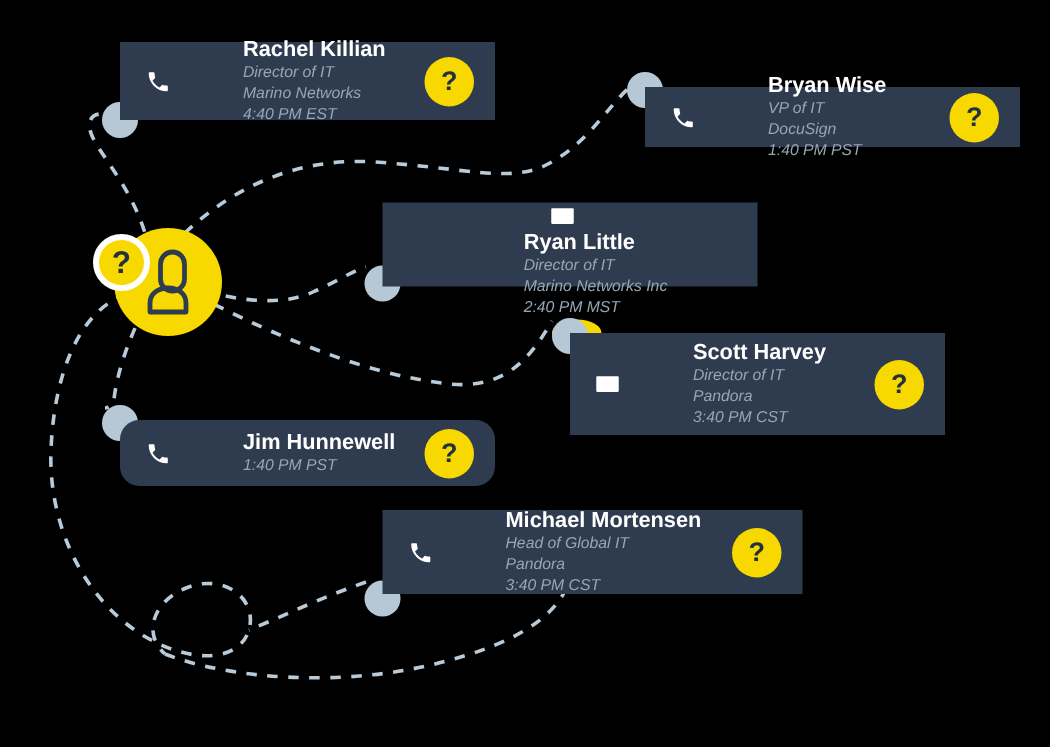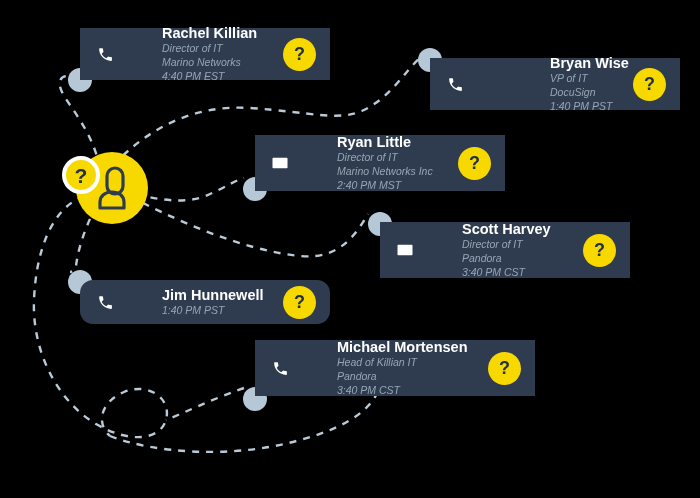--- a/index.html
+++ b/index.html
@@ -162,55 +162,55 @@
         <div class="card-name">Rachel Killian</div>
         <div class="card-sub">Director of IT</div>
         <div class="card-sub">Marino Networks</div>
         <div class="card-sub">4:40 PM EST</div>
       </div>
       <div class="card-badge">
         <span>?</span>
       </div>
     </div>
     <div class="card-dot" style="left: 418px; top: 48px;"></div>
-    <div class="card" style="left: 430px; top: 58px; width: 250px; height: 52px; gap: 38px;">
+    <div class="card" style="left: 430px; top: 58px; width: 250px; height: 40px;">
       <div class="card-icon">
         <svg width="17" height="17" viewBox="0 0 24 24">
           <path fill="#ffffff" d="M6.6 10.8c1.4 2.8 3.8 5.1 6.6 6.6l2.2-2.2c.3-.3.7-.4 1-.2 1.1.4 2.4.6 3.6.6.6 0 1 .4 1 1V20c0 .6-.4 1-1 1C10.6 21 3 13.4 3 4c0-.6.4-1 1-1h3.5c.6 0 1 .4 1 1 0 1.3.2 2.5.6 3.6.1.4 0 .7-.2 1l-2.3 2.2z"></path>
         </svg>
       </div>
       <div class="card-body">
         <div class="card-name">Bryan Wise</div>
         <div class="card-sub">VP of IT</div>
         <div class="card-sub">DocuSign</div>
         <div class="card-sub">1:40 PM PST</div>
       </div>
       <div class="card-badge">
         <span>?</span>
       </div>
     </div>
     <div class="card-dot" style="left: 243px; top: 177px;"></div>
-    <div class="card" style="left: 255px; top: 135px; width: 250px; height: 56px;">
+    <div class="card" style="left: 255px; top: 135px; width: 250px; height: 56px; flex-direction: column;">
       <div class="card-icon">
         <svg width="18" height="18" viewBox="0 0 24 24">
           <path fill="#ffffff" d="M3 5h18c.6 0 1 .4 1 1v12c0 .6-.4 1-1 1H3c-.6 0-1-.4-1-1V6c0-.6.4-1 1-1zm9 8.2L4.2 7H19.8L12 13.2zM4 17V9l7.4 5.9c.35.28.85.28 1.2 0L20 9v8H4z"></path>
         </svg>
       </div>
       <div class="card-body">
         <div class="card-name">Ryan Little</div>
         <div class="card-sub">Director of IT</div>
         <div class="card-sub">Marino Networks Inc</div>
         <div class="card-sub">2:40 PM MST</div>
       </div>
       <div class="card-badge">
         <span>?</span>
       </div>
     </div>
     <div class="card-dot" style="left: 368px; top: 212px;"></div>
-    <div class="card" style="left: 380px; top: 222px; width: 250px; height: 56px;">
+    <div class="card" style="left: 380px; top: 222px; width: 250px; height: 68px;">
       <div class="card-icon">
         <svg width="18" height="18" viewBox="0 0 24 24">
           <path fill="#ffffff" d="M3 5h18c.6 0 1 .4 1 1v12c0 .6-.4 1-1 1H3c-.6 0-1-.4-1-1V6c0-.6.4-1 1-1zm9 8.2L4.2 7H19.8L12 13.2zM4 17V9l7.4 5.9c.35.28.85.28 1.2 0L20 9v8H4z"></path>
         </svg>
       </div>
       <div class="card-body">
         <div class="card-name">Scott Harvey</div>
         <div class="card-sub">Director of IT</div>
         <div class="card-sub">Pandora</div>
         <div class="card-sub">3:40 PM CST</div>
@@ -236,21 +236,21 @@
     </div>
     <div class="card-dot" style="left: 243px; top: 387px;"></div>
     <div class="card" style="left: 255px; top: 340px; width: 280px; height: 56px;">
       <div class="card-icon">
         <svg width="17" height="17" viewBox="0 0 24 24">
           <path fill="#ffffff" d="M6.6 10.8c1.4 2.8 3.8 5.1 6.6 6.6l2.2-2.2c.3-.3.7-.4 1-.2 1.1.4 2.4.6 3.6.6.6 0 1 .4 1 1V20c0 .6-.4 1-1 1C10.6 21 3 13.4 3 4c0-.6.4-1 1-1h3.5c.6 0 1 .4 1 1 0 1.3.2 2.5.6 3.6.1.4 0 .7-.2 1l-2.3 2.2z"></path>
         </svg>
       </div>
       <div class="card-body">
         <div class="card-name">Michael Mortensen</div>
-        <div class="card-sub">Head of Killian IT</div>
+        <div class="card-sub">Head of Global IT</div>
         <div class="card-sub">Pandora</div>
         <div class="card-sub">3:40 PM CST</div>
       </div>
       <div class="card-badge">
         <span>?</span>
       </div>
     </div>
   </div>
 
 </body></html>

